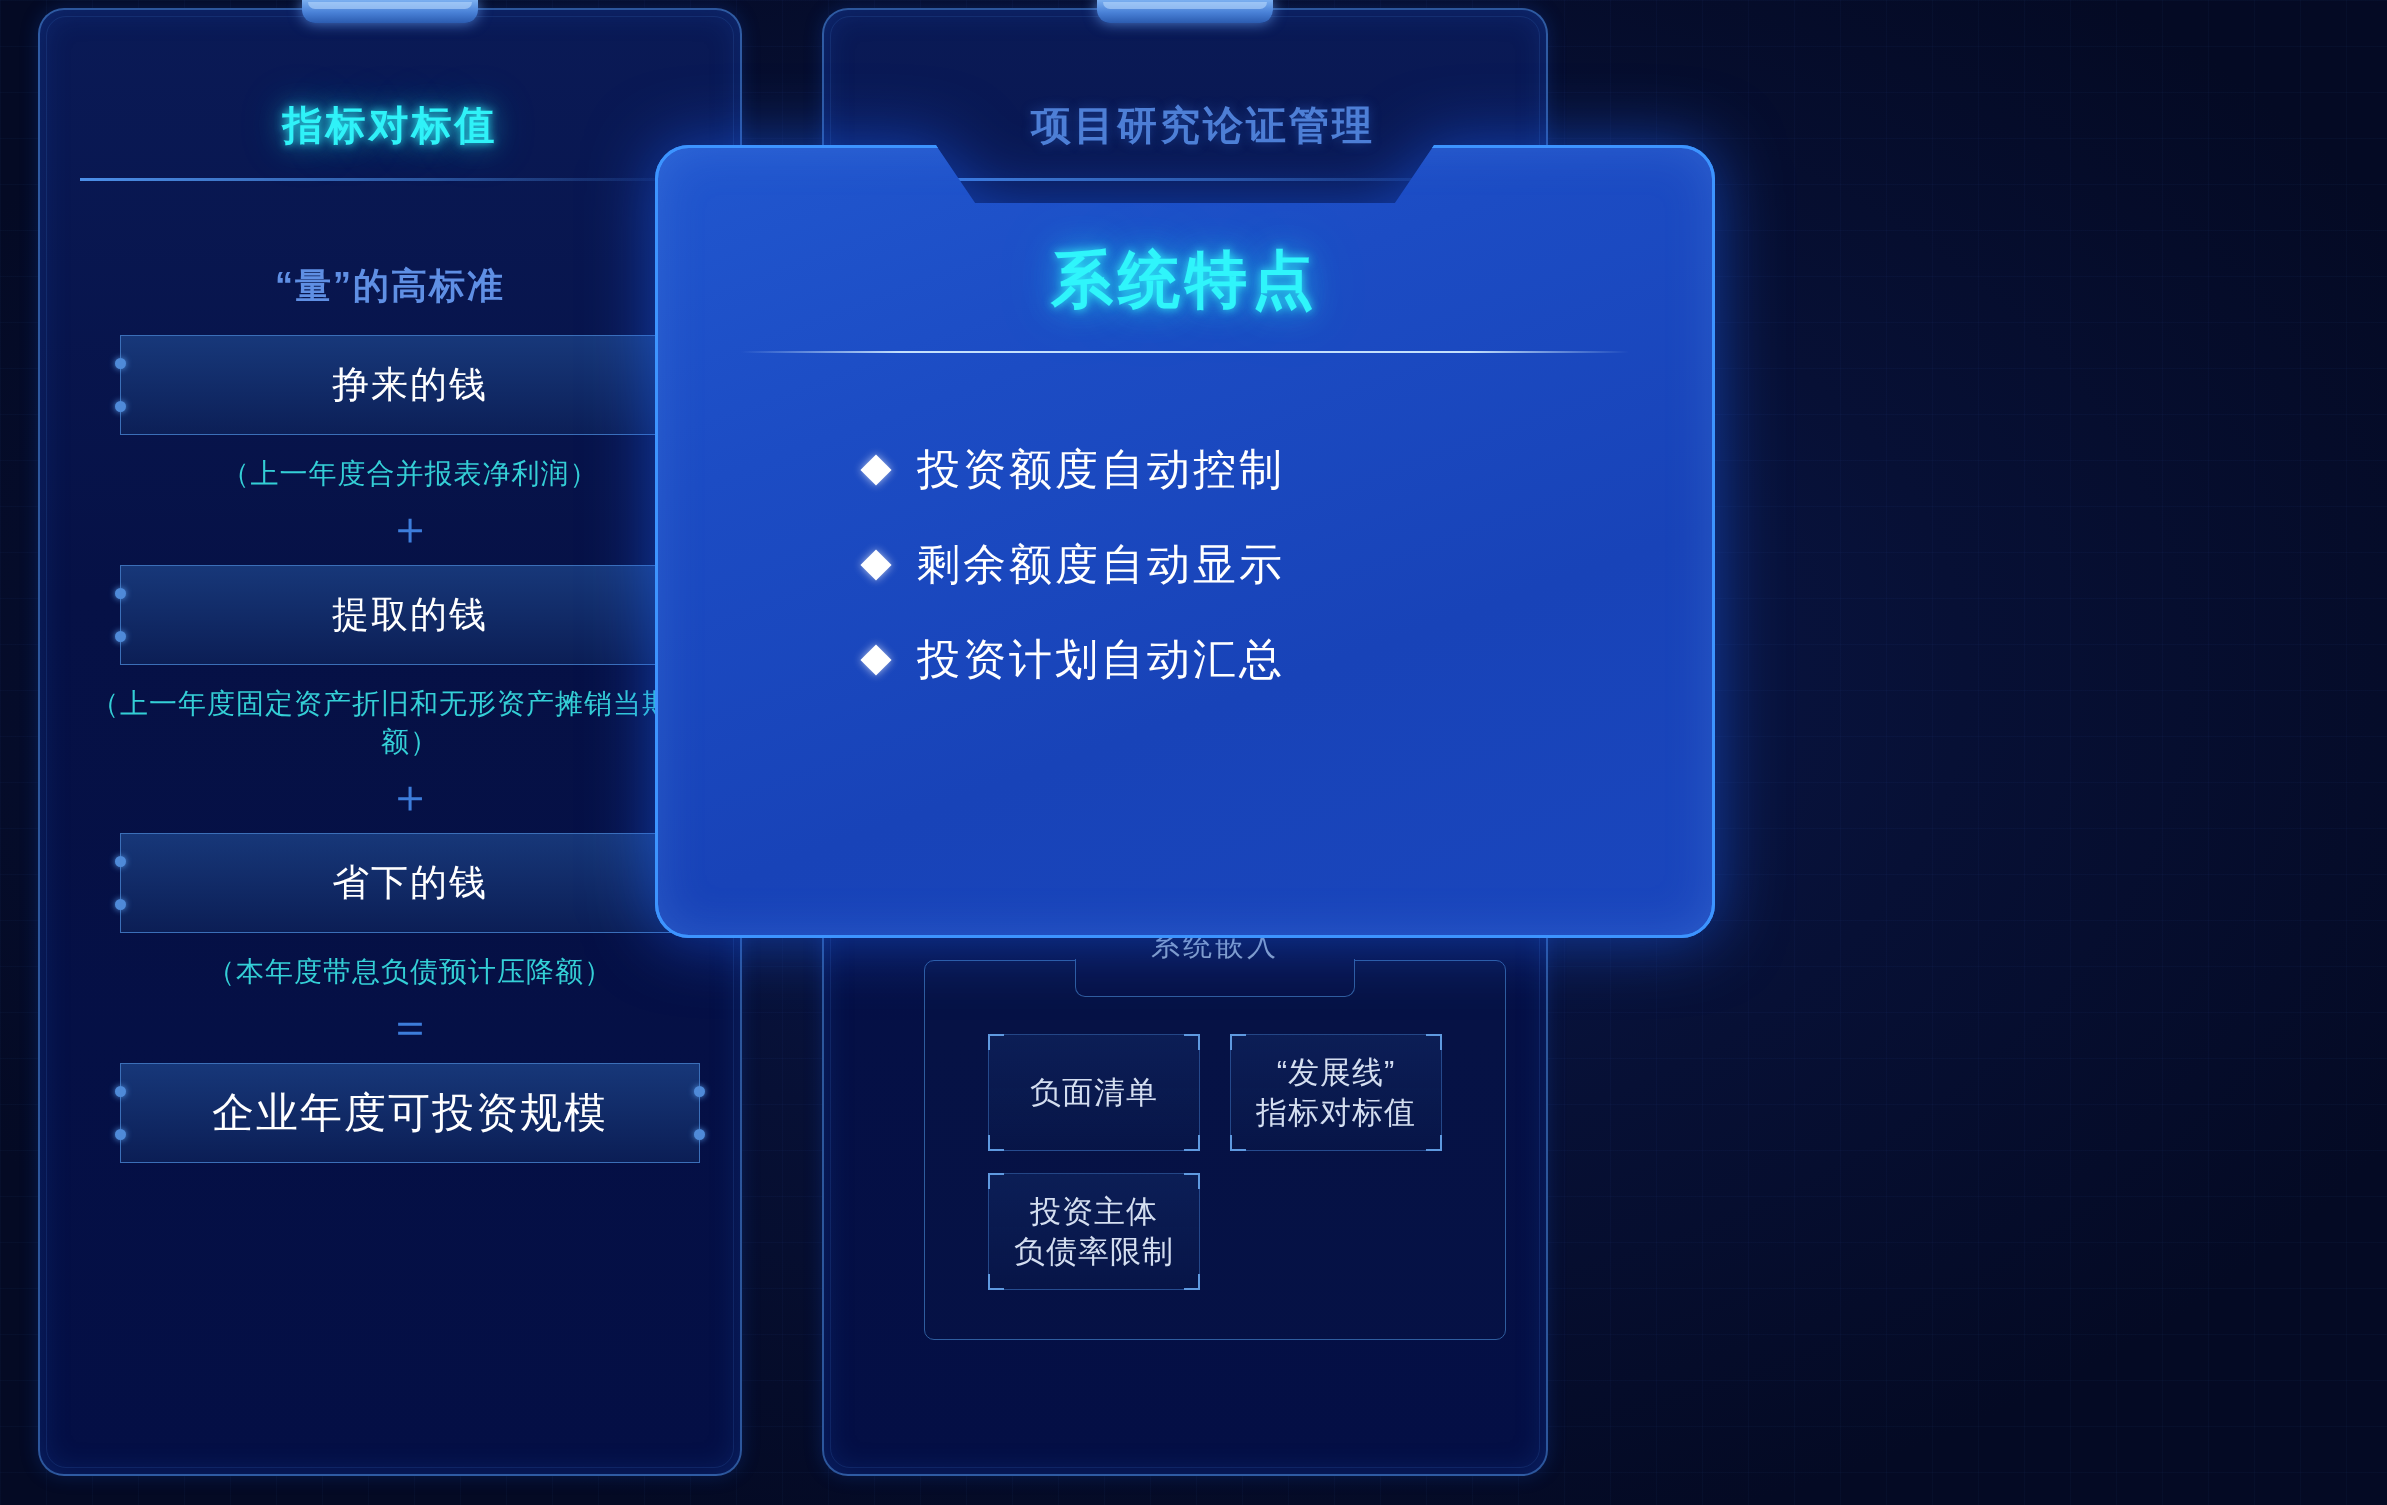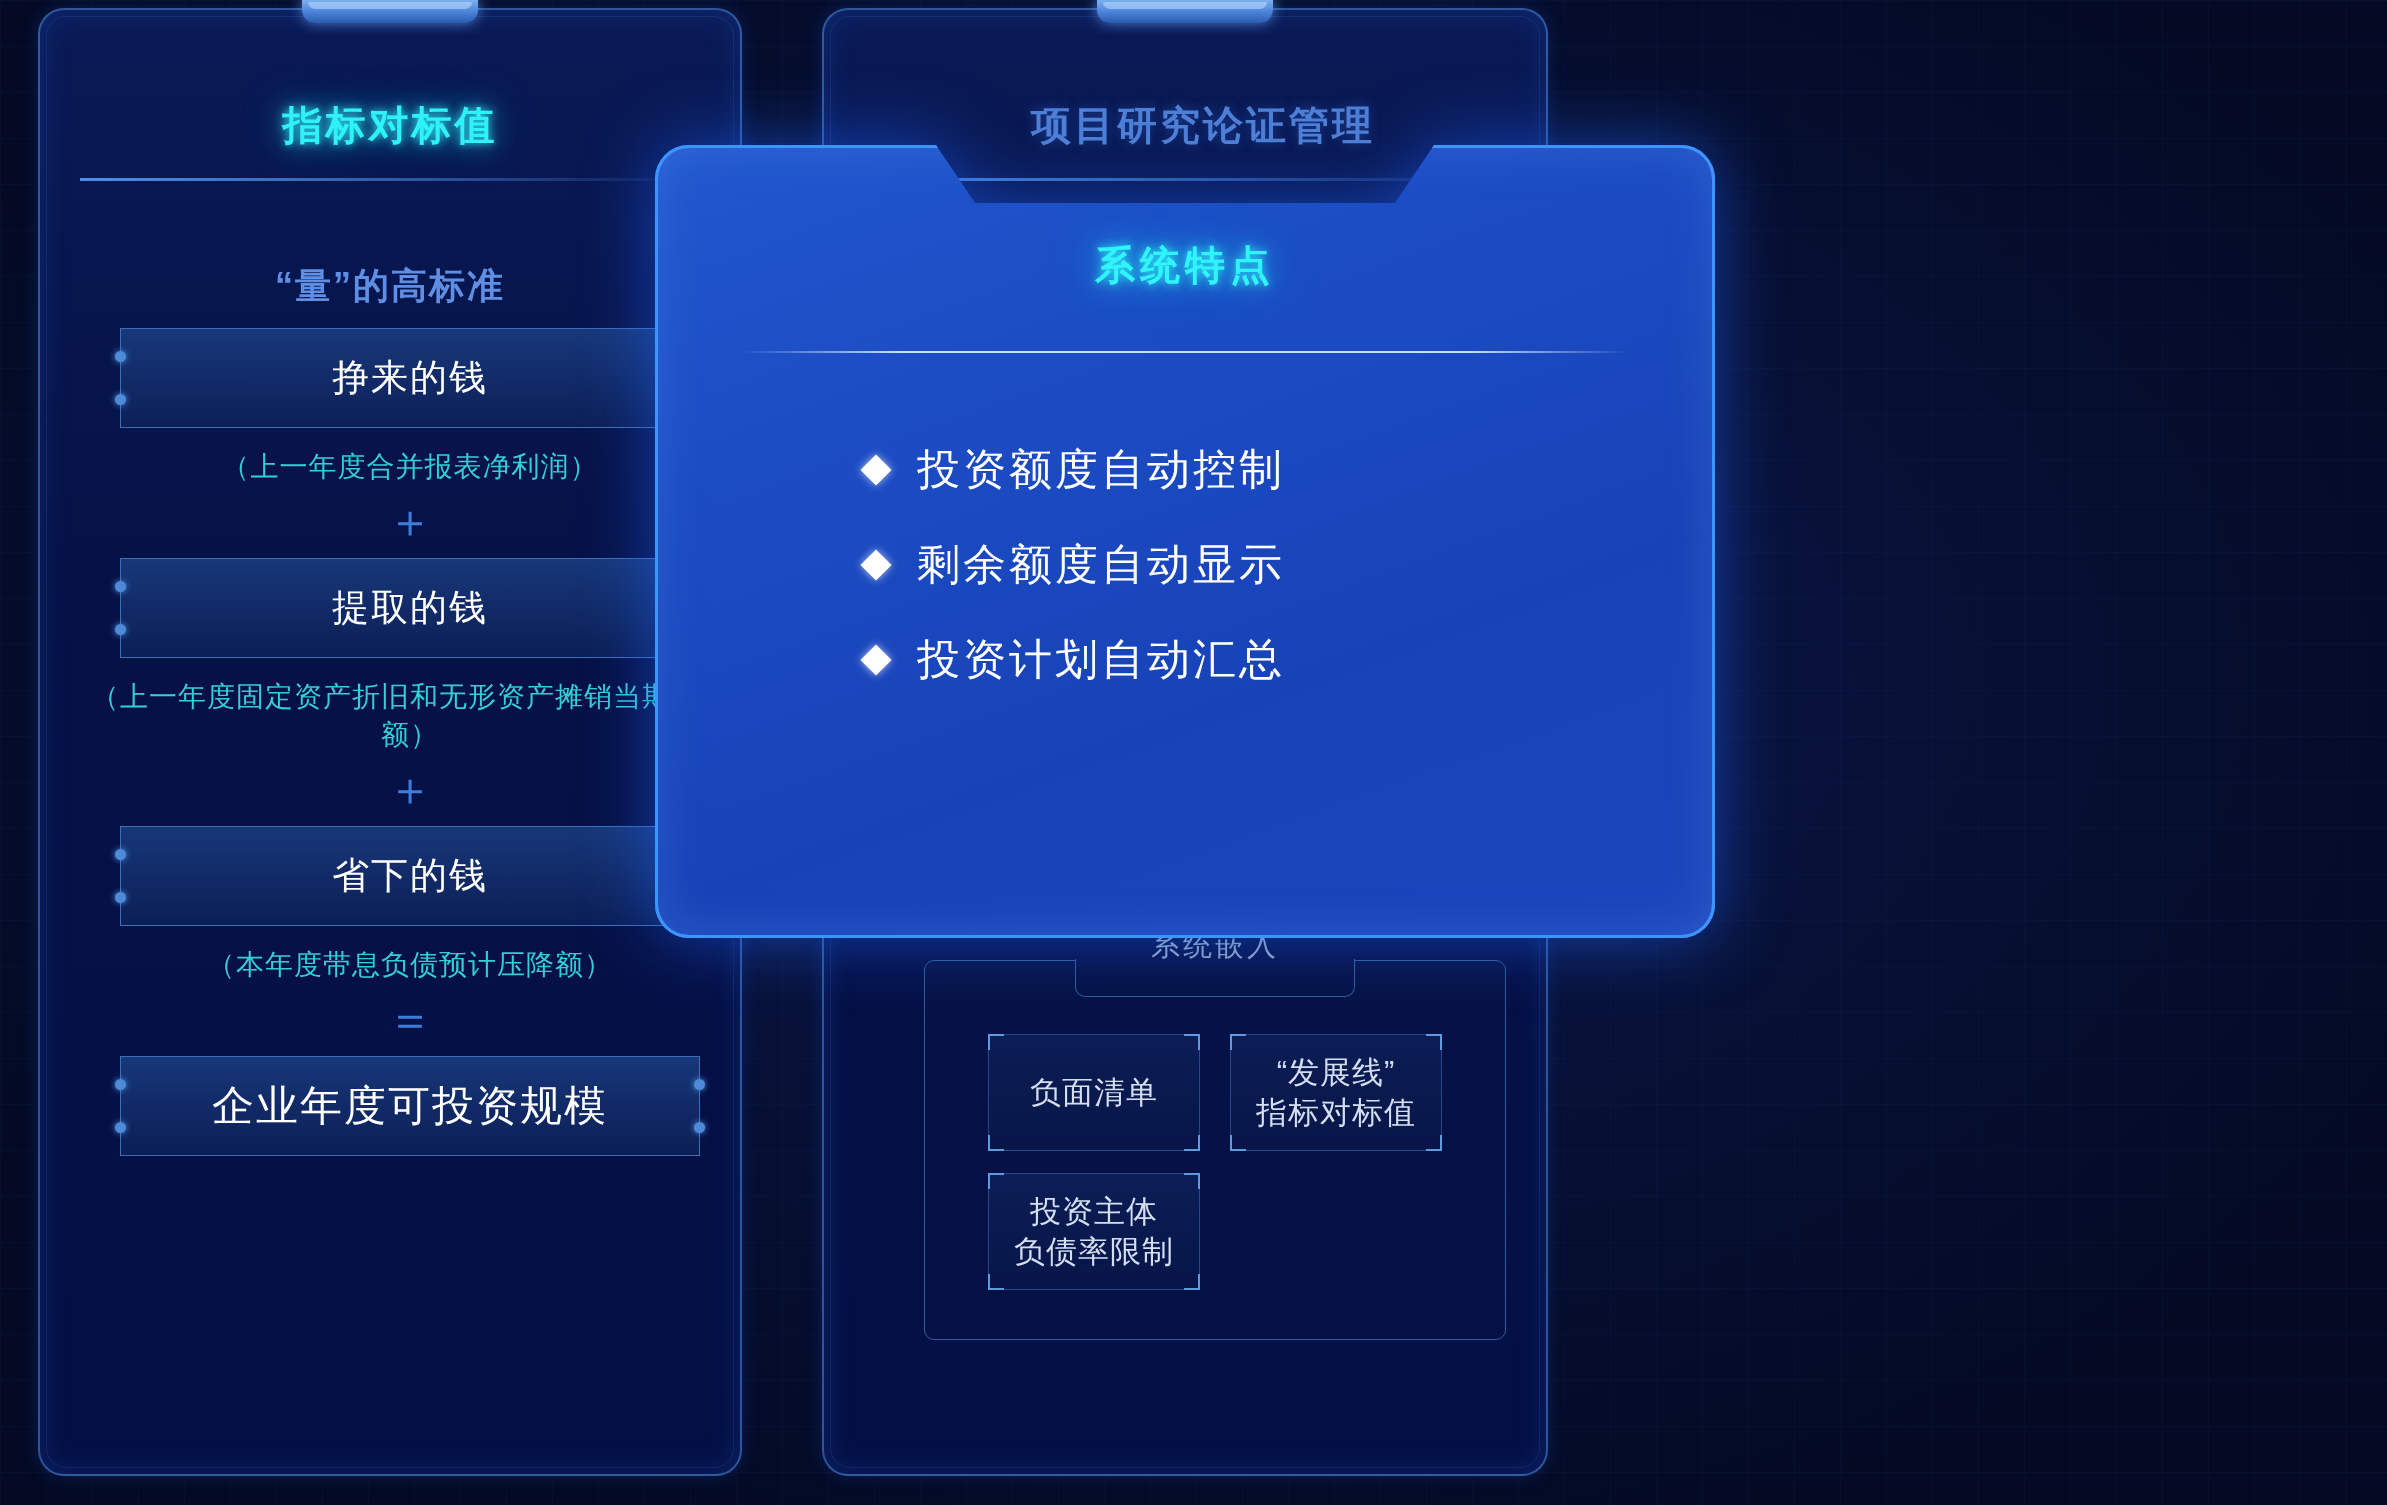--- a/index.html
+++ b/index.html
@@ -67,21 +67,21 @@
     position:absolute;left:40px;right:40px;height:3px;
     background:linear-gradient(90deg,rgba(80,150,240,.95) 0%,rgba(80,150,240,.5) 55%,rgba(80,150,240,0) 100%);
     top:168px;
   }
   .panel-sub{
     position:absolute;left:0;right:0;text-align:center;top:252px;
     font-size:36px;font-weight:bold;color:#5f8fe4;letter-spacing:2px;
   }
 
   
-  .formula{position:absolute;left:0;right:0;top:318px;padding-left:40px;}
+  .formula{position:absolute;left:0;right:0;top:325px;padding-left:40px;}
   .fbox{
     position:relative;width:580px;margin:0 auto;height:100px;
     border:1px solid #3b6fb8;
     background:linear-gradient(180deg,rgba(26,62,130,.85),rgba(14,36,92,.7));
     display:flex;align-items:center;justify-content:center;
   }
   .fbox span{font-size:37px;color:#ffffff;letter-spacing:2px;}
   .fbox.final span{font-size:42px;}
   .node{
     position:absolute;width:11px;height:11px;border-radius:50%;
@@ -159,21 +159,21 @@
     position:absolute;inset:0;border-radius:34px;pointer-events:none;
     clip-path:polygon(
       0% 0%, 26.5% 0%, 30.2% 7.3%, 69.8% 7.3%, 73.5% 0%, 100% 0%,
       100% 100%, 0% 100%
     );
     box-shadow:inset 0 0 0 3px #3d94ff, inset 0 0 50px rgba(120,180,255,.22);
   }
   .modal-inner{position:absolute;inset:0;}
   #modal-title{
     position:absolute;left:0;right:0;top:93px;text-align:center;
-    font-size:40px;font-weight:bold;letter-spacing:5px;color:#2ff5fb;
+    font-size:62px;font-weight:bold;letter-spacing:5px;color:#2ff5fb;
     text-shadow:0 0 10px rgba(47,245,251,.95),0 0 30px rgba(47,245,251,.6),0 0 60px rgba(0,190,255,.45);
   }
   #modal-divider{
     position:absolute;left:86px;right:86px;top:206px;height:2px;
     background:linear-gradient(90deg,rgba(190,225,255,0),rgba(205,232,255,.95) 18%,rgba(205,232,255,.95) 82%,rgba(190,225,255,0));
   }
   .bullets{position:absolute;left:210px;top:296px;}
   .bullet{display:flex;align-items:center;margin-bottom:37px;}
   .bullet .dia{
     width:22px;height:22px;background:#ffffff;

